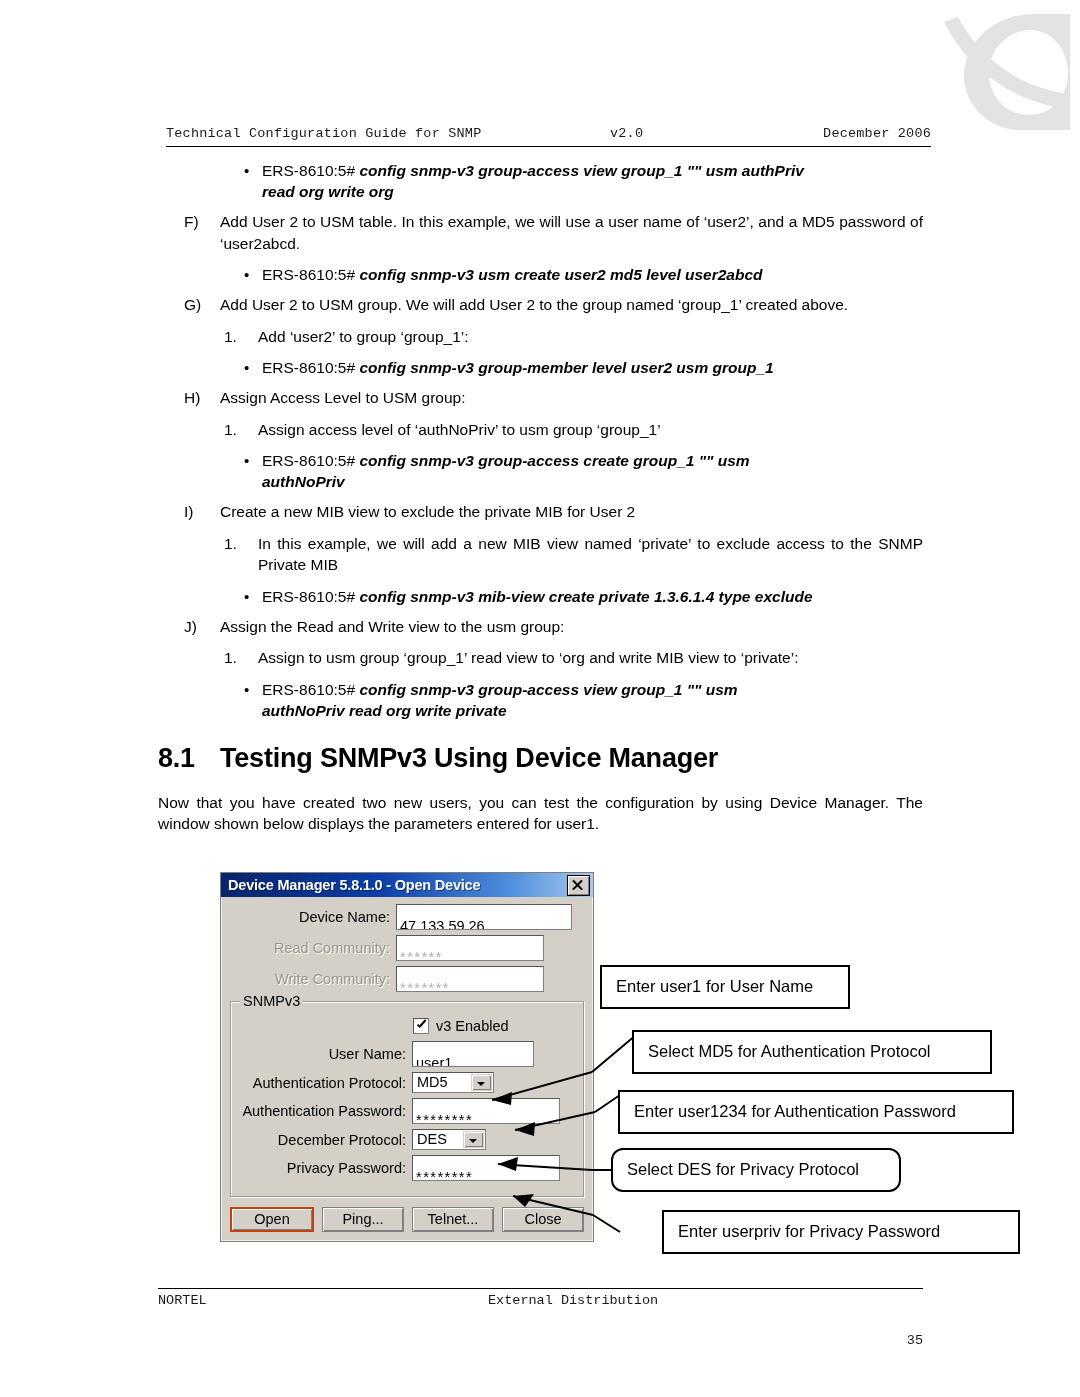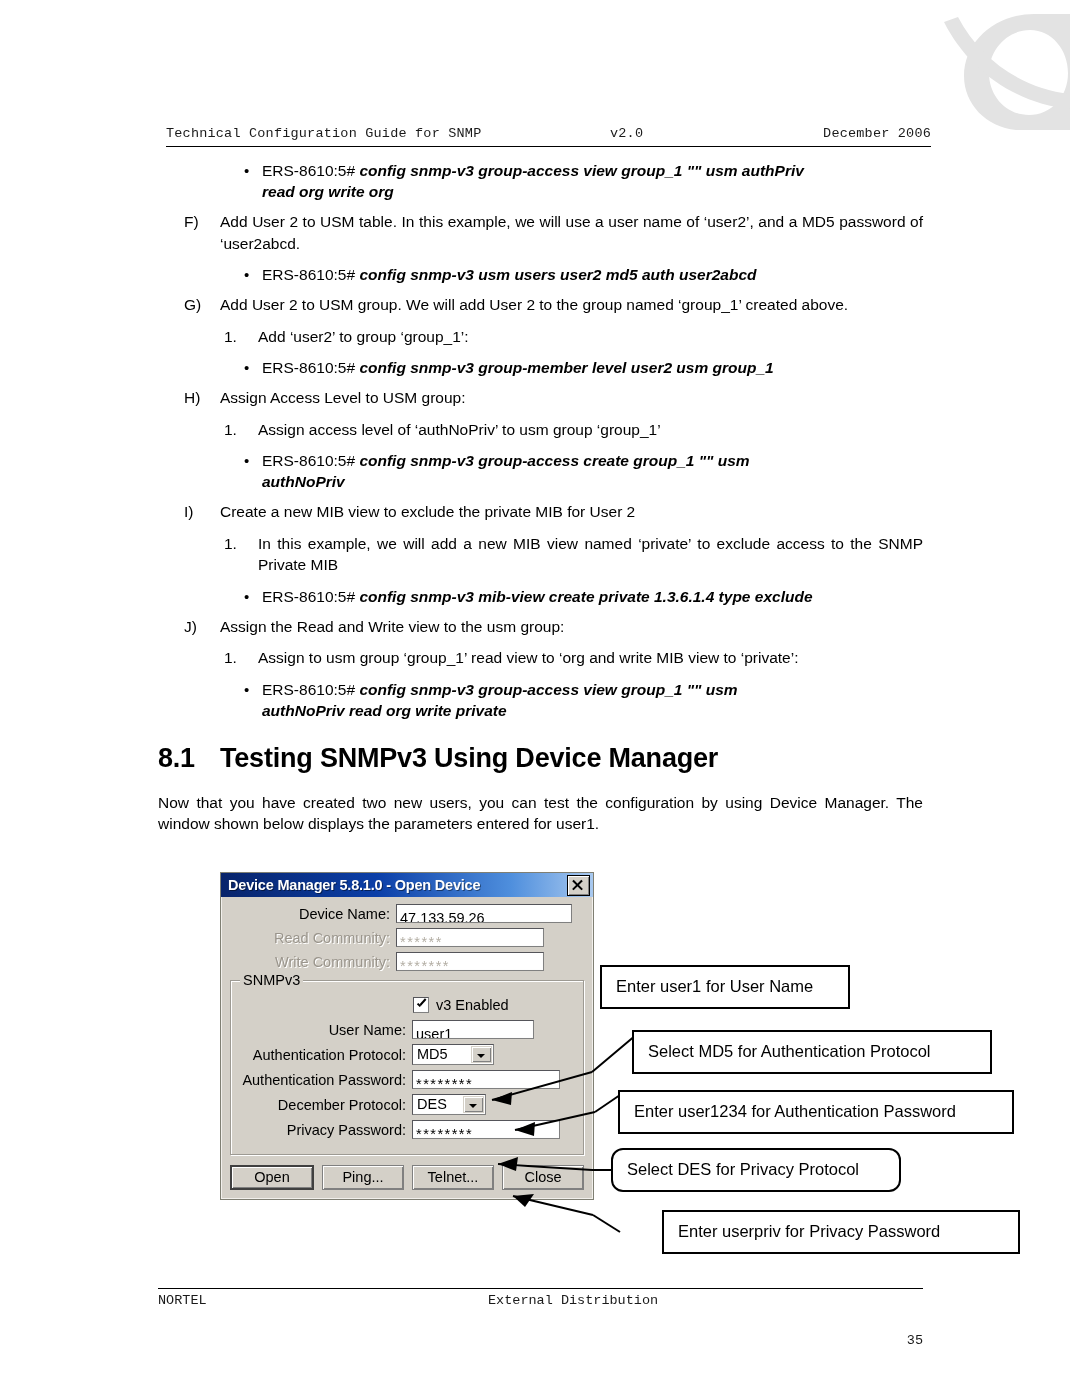--- a/index.html
+++ b/index.html
@@ -188,21 +188,21 @@
 
   .finput {
     background: #ffffff;
     border: 1px solid #808080;
     border-top-color: #55555a;
     border-left-color: #55555a;
     box-shadow: inset -1px -1px 0 #fdfdfd;
     height: 19px;
     line-height: 19px;
     font-size: 14.5px;
-    padding: 4px 3px;
+    padding: 12px 3px;
     box-sizing: border-box;
     overflow: hidden;
     white-space: nowrap;
   }
   .finput.dimbox { color: #b3aea4; }
 
   .stars {
     font-family: "Liberation Sans", sans-serif;
     letter-spacing: 1.5px;
     font-size: 14.5px;
@@ -309,21 +309,21 @@
     line-height: 23px;
     text-align: center;
     font-size: 14.5px;
     background: #d4d0c8;
     border: 1px solid #808080;
     box-shadow: inset 1px 1px 0 #fff, inset -1px -1px 0 #808080;
     cursor: pointer;
     box-sizing: border-box;
   }
   .btn.default {
-    border: 2px solid #404040;
+    border: 2px solid #c2410c;
     line-height: 21px;
   }
 
   
   .callout {
     position: absolute;
     border: 2px solid #000;
     background: #ffffff;
     font-size: 16.5px;
     line-height: 1;
@@ -386,21 +386,21 @@
     </div>
 
     <div class="item">
       <span class="lbl">F)</span>
       <span>Add User 2 to USM table. In this example, we will use a user name of ‘user2’, and a MD5 password of ‘user2abcd.</span>
     </div>
 
     <div class="cmd">
       <span class="dot">•</span>
       <span class="prompt">ERS-8610:5#</span>
-      <span class="code">config snmp-v3 usm users user2 md5 auth user2abcd</span>
+      <span class="code">config snmp-v3 usm create user2 md5 level user2abcd</span>
     </div>
 
     <div class="item">
       <span class="lbl">G)</span>
       <span>Add User 2 to USM group. We will add User 2 to the group named ‘group_1’ created above.</span>
     </div>
 
     <div class="sub">
       <span class="lbl">1.</span>
       <span>Add ‘user2’ to group ‘group_1’:</span>

